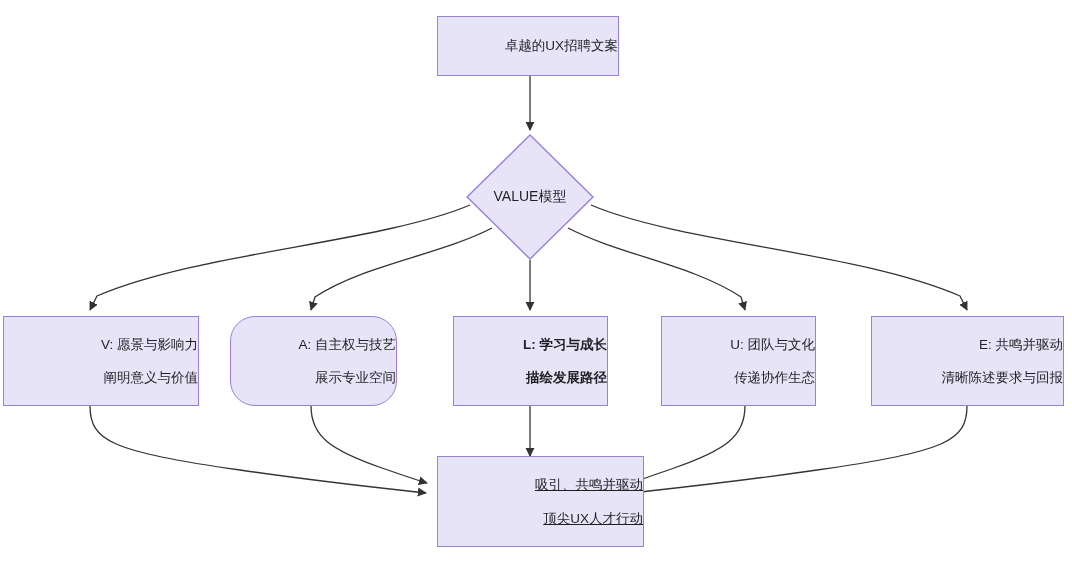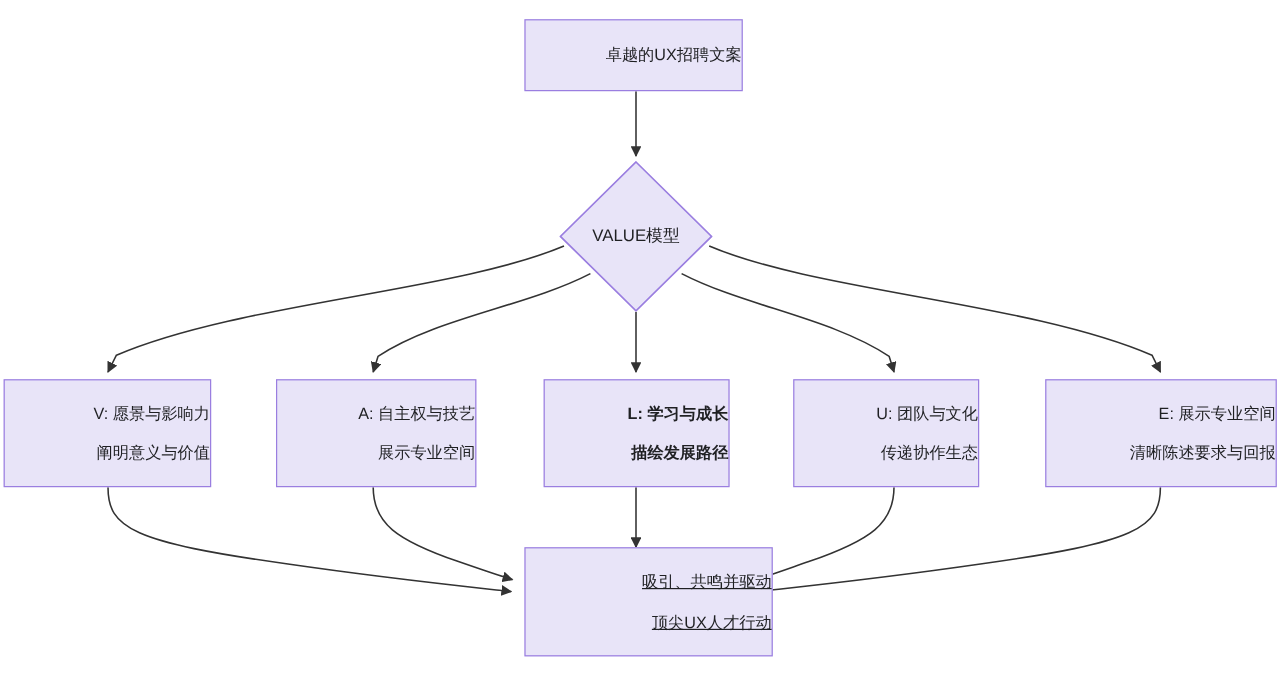--- a/index.html
+++ b/index.html
@@ -104,42 +104,42 @@
     <span class="line">卓越的UX招聘文案</span>
   </div>
 
   <div class="diamond-wrap" style="left:466px; top:134px; width:128px; height:126px;">
     <svg class="diamond-shape" viewBox="0 0 128 126">
       <polygon points="64,1 127,63 64,125 1,63" fill="#e8e4f8" stroke="#9a7ee0" stroke-width="1.4"></polygon>
     </svg>
     <div class="diamond-label">VALUE模型</div>
   </div>
 
-  <div class="node" style="left:3px; top:316px; width:173px; height:90px;">
+  <div class="node" style="left:3px; top:316px; width:196px; height:90px;">
     <span class="line">V: 愿景与影响力</span>
     <span class="line">阐明意义与价值</span>
   </div>
 
-  <div class="node" style="left:230px; top:316px; width:167px; height:90px;">
+  <div class="node" style="left:230px; top:316px; width:167px; height:90px;border-radius:25px;">
     <span class="line">A: 自主权与技艺</span>
     <span class="line">展示专业空间</span>
   </div>
 
   <div class="node" style="left:453px; top:316px; width:155px; height:90px;font-weight:bold;">
     <span class="line">L: 学习与成长</span>
     <span class="line">描绘发展路径</span>
   </div>
 
   <div class="node" style="left:661px; top:316px; width:155px; height:90px;">
     <span class="line">U: 团队与文化</span>
     <span class="line">传递协作生态</span>
   </div>
 
   <div class="node" style="left:871px; top:316px; width:193px; height:90px;">
-    <span class="line">E: 展示专业空间</span>
+    <span class="line">E: 共鸣并驱动</span>
     <span class="line">清晰陈述要求与回报</span>
   </div>
 
   <div class="node" style="left:437px; top:456px; width:207px; height:91px;text-decoration:underline;">
     <span class="line">吸引、共鸣并驱动</span>
     <span class="line">顶尖UX人才行动</span>
   </div>
 
 </div>
 

